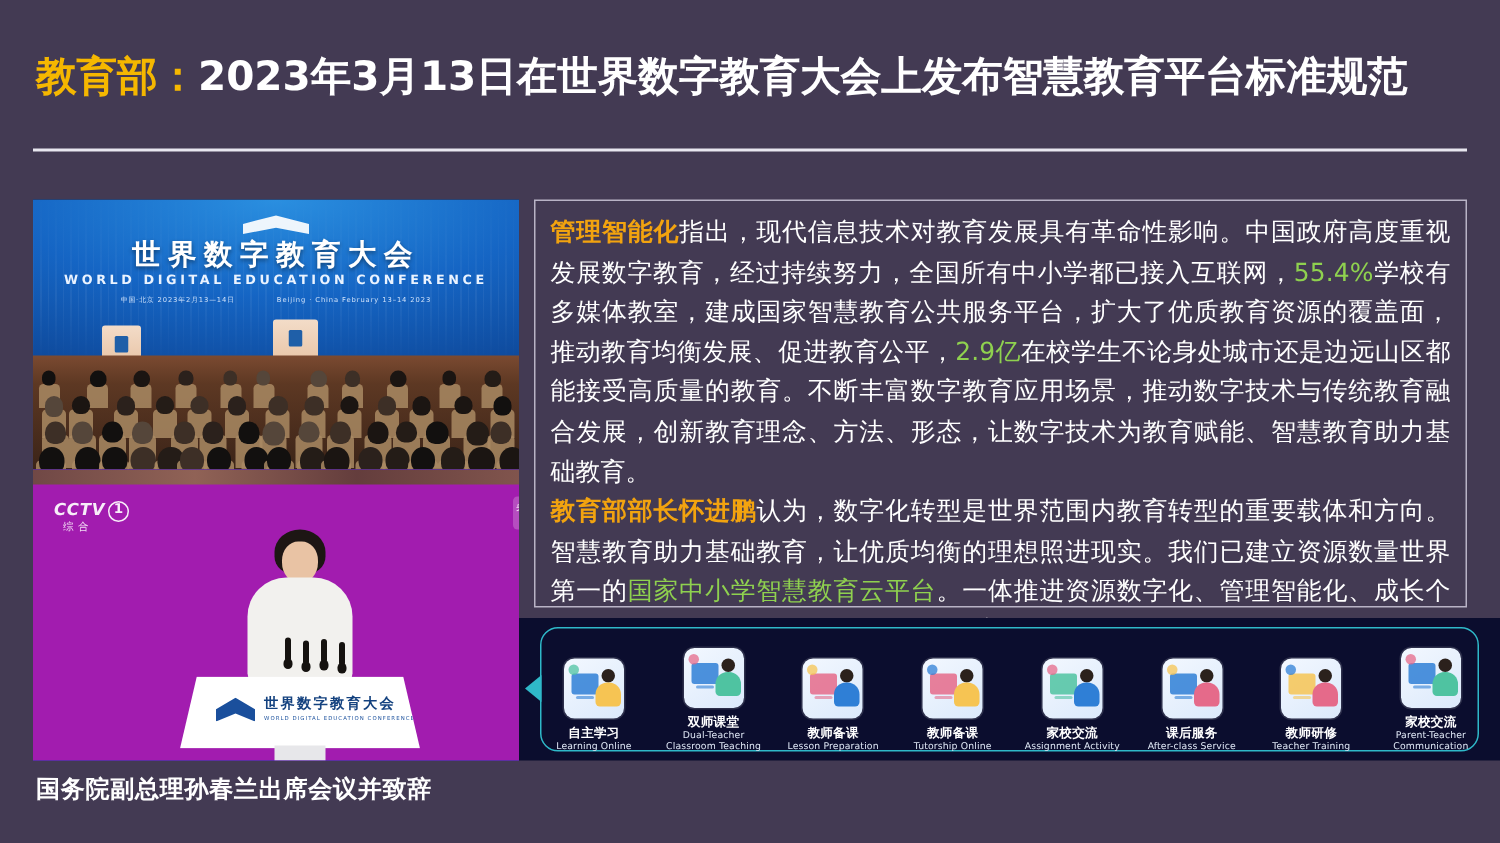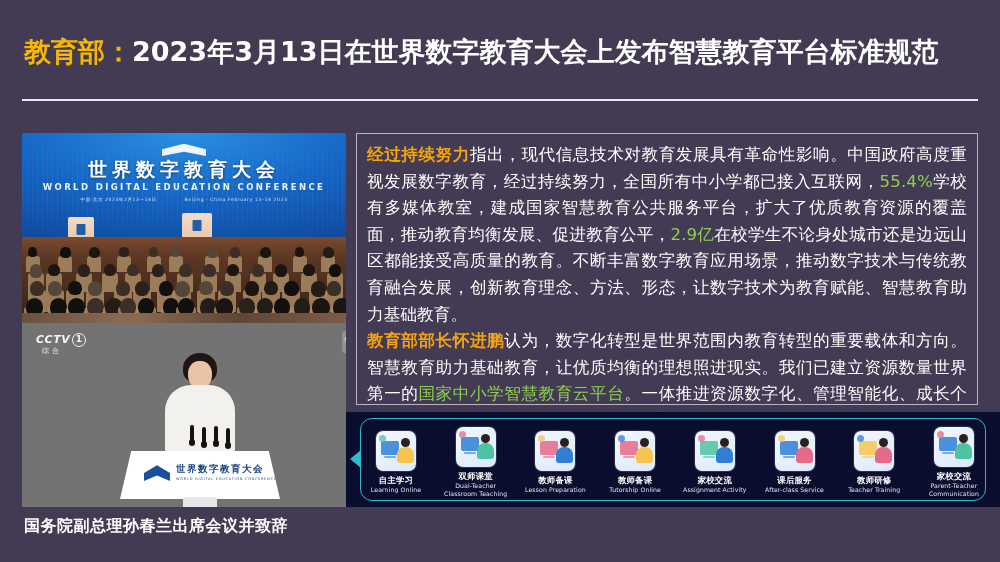--- a/index.html
+++ b/index.html
@@ -80,21 +80,21 @@
 
   .hall-floor{
     position:absolute;left:0;top:104px;width:324px;height:76px;
     background:linear-gradient(180deg,#7b4a31 0%,#5d3823 25%,#3b2418 100%);
   }
   .crowd{position:absolute;left:0;top:108px;width:324px;height:72px;overflow:hidden;}
   .head{position:absolute;border-radius:50% 50% 42% 42%;}
   .seat{position:absolute;background:#a98a63;border-radius:3px 3px 0 0;opacity:.85;}
 
   
-  .tv{position:absolute;left:0;top:0;width:356px;height:194px;background:#737373;}
+  .tv{position:absolute;left:0;top:0;width:356px;height:194px;background:#a21caf;}
   .tv-top-strip{
     position:absolute;left:0;top:0;width:324px;height:10px;
     background:linear-gradient(90deg,#6b4d3a,#8e6a4c,#5d4130,#7d5b42);
     opacity:.9;
   }
   .cctv-logo{
     position:absolute;left:14px;top:20px;color:#ffffff;opacity:.92;
     font-size:11px;font-weight:bold;letter-spacing:.5px;font-style:italic;
   }
   .cctv-logo .num{
@@ -178,21 +178,21 @@
     position:absolute;left:14px;top:6px;width:626px;height:83px;
     border:1.3px solid #2fb9c9;border-radius:12px;box-sizing:border-box;
   }
   .strip-arrow{
     position:absolute;left:4px;top:38px;width:0;height:0;
     border-top:9px solid transparent;border-bottom:9px solid transparent;
     border-right:11px solid #2fb9c9;
   }
   .tiles{
     position:absolute;left:18px;top:10px;width:622px;height:80px;
-    display:flex;justify-content:space-between;align-items:center;
+    display:flex;justify-content:space-between;align-items:flex-end;
   }
   .tile{width:64px;text-align:center;}
   .tile-img{
     width:40px;height:40px;margin:0 auto 4px auto;border-radius:7px;
     background:linear-gradient(145deg,#f3f8ff 0%,#dbe9fb 100%);
     position:relative;overflow:hidden;
     box-shadow:0 0 0 1px rgba(255,255,255,.14);
   }
   .tile-img .blob{position:absolute;border-radius:50%;}
   .tile-img .bar{position:absolute;border-radius:1px;}
@@ -374,21 +374,21 @@
           <div class="lectern-en">WORLD DIGITAL EDUCATION CONFERENCE</div>
         </div>
         <div class="lectern-base"></div>
       </div>
     </div>
   </div>
 
   <div class="caption">国务院副总理孙春兰出席会议并致辞</div>
 
   <div class="textbox">
-    <p class="para"><span class="hi-orange">经过持续努力</span><span>指出，现代信息技术对教育发展具有革命性影响。中国政府高度重视发展数字教育，经过持续努力，全国所有中小学都已接入互联网，</span><span class="hi-green">55.4%</span><span>学校有多媒体教室，建成国家智慧教育公共服务平台，扩大了优质教育资源的覆盖面，推动教育均衡发展、促进教育公平，</span><span class="hi-green">2.9亿</span><span>在校学生不论身处城市还是边远山区都能接受高质量的教育。不断丰富数字教育应用场景，推动数字技术与传统教育融合发展，创新教育理念、方法、形态，让数字技术为教育赋能、智慧教育助力基础教育。</span></p>
+    <p class="para"><span class="hi-orange">管理智能化</span><span>指出，现代信息技术对教育发展具有革命性影响。中国政府高度重视发展数字教育，经过持续努力，全国所有中小学都已接入互联网，</span><span class="hi-green">55.4%</span><span>学校有多媒体教室，建成国家智慧教育公共服务平台，扩大了优质教育资源的覆盖面，推动教育均衡发展、促进教育公平，</span><span class="hi-green">2.9亿</span><span>在校学生不论身处城市还是边远山区都能接受高质量的教育。不断丰富数字教育应用场景，推动数字技术与传统教育融合发展，创新教育理念、方法、形态，让数字技术为教育赋能、智慧教育助力基础教育。</span></p>
 
     <p class="para"><span class="hi-orange">教育部部长怀进鹏</span><span>认为，数字化转型是世界范围内教育转型的重要载体和方向。智慧教育助力基础教育，让优质均衡的理想照进现实。我们已建立资源数量世界第一的</span><span class="hi-green">国家中小学智慧教育云平台</span><span>。一体推进资源数字化、管理智能化、成长个性化、学习社会化，让大规模个性化教育成为可能。</span></p>
   </div>
 
   <div class="strip">
     <div class="strip-arrow"></div>
     <div class="strip-inner"></div>
     <div class="tiles" id="tiles">
         <div class="tile">
           <div class="tile-img">

